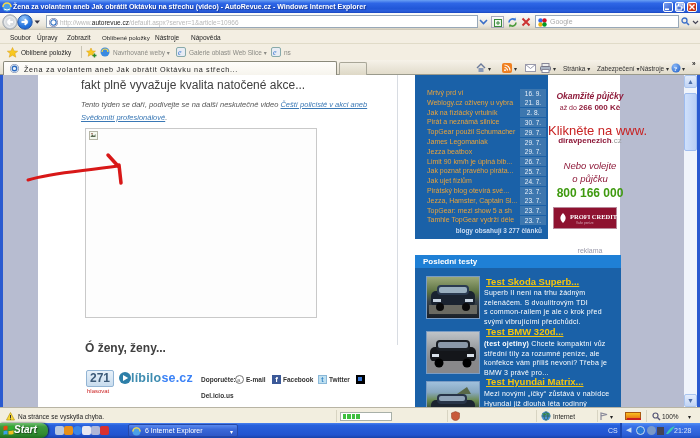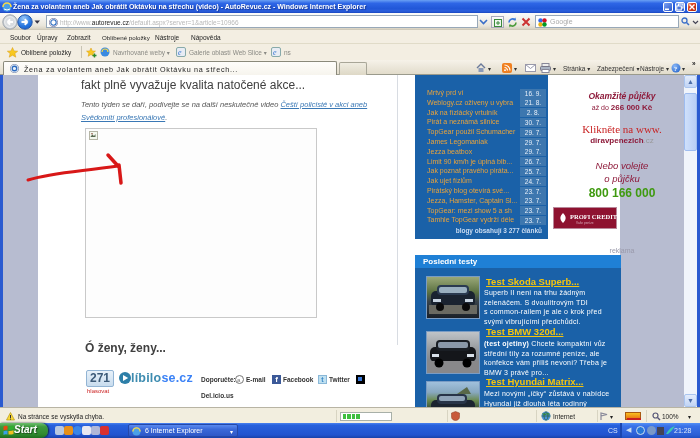--- a/index.html
+++ b/index.html
@@ -50,21 +50,21 @@
 #votebox{position:absolute;left:86px;top:295px;width:28px;height:17px;background:linear-gradient(180deg,#e8f1f9,#c8dcee);border:1px solid #92b4d4;border-radius:2px;box-sizing:border-box;text-align:center;font-size:12px;font-weight:bold;color:#3c5a78;line-height:15px;}
 .share{font-size:6.5px;font-weight:bold;color:#333;white-space:nowrap;}
 
 #blogs{position:absolute;left:415px;top:0;width:133px;height:164px;background:#1a61a8;}
 #blogs .hdr{position:absolute;left:0;top:0;width:133px;height:14px;background:#0d4c94;}
 #blogs .hdr .t{position:absolute;left:9px;top:-2.5px;font-size:16px;font-weight:bold;color:#d4e2f2;letter-spacing:0.2px;}
 .brow{position:absolute;left:12px;font-size:7px;color:#e8a33c;white-space:nowrap;}
 .bdate{position:absolute;left:105px;width:26px;height:9px;background:#3d77af;color:#e8f0fa;font-size:6.5px;text-align:center;line-height:9px;}
 #blogfoot{position:absolute;left:0px;top:152px;width:127px;text-align:right;font-size:6.5px;font-weight:bold;color:#c8daf0;}
 
-.adt{position:absolute;left:580px;width:84px;text-align:center;white-space:nowrap;}
+.adt{position:absolute;left:548px;width:84px;text-align:center;white-space:nowrap;}
 #proficredit{position:absolute;left:553px;top:132px;width:64px;height:22px;background:#8e1230;border:1px solid #b8889a;box-sizing:border-box;}
 
 #testyhdr{position:absolute;left:415px;top:180px;width:206px;height:13px;background:#1f80d6;}
 #testyhdr span{position:absolute;left:8px;top:2px;font-size:8px;font-weight:bold;color:#fff;}
 #testy{position:absolute;left:415px;top:193px;width:206px;height:139px;background:#1a61a8;overflow:hidden;}
 .car{position:absolute;left:11px;width:54px;height:43px;border:1px solid #7a9cc4;box-sizing:border-box;}
 .ttitle{position:absolute;left:71px;font-size:9.5px;font-weight:bold;color:#f5c50f;text-decoration:underline;white-space:nowrap;}
 .tbody{position:absolute;left:69px;font-size:7px;letter-spacing:0.25px;color:#fff;line-height:9.7px;white-space:nowrap;}
 .tbody b{color:#fff;}
 
@@ -324,21 +324,21 @@
       <div class="bdate" style="top: 121.3px;">23. 7.</div>
       <div class="brow" style="top: 131.6px;">TopGear: mezi show 5 a sh</div>
       <div class="bdate" style="top: 131.1px;">23. 7.</div>
       <div class="brow" style="top: 141.4px;">Tamhle TopGear vydrží déle</div>
       <div class="bdate" style="top: 140.9px;">23. 7.</div>
       <div id="blogfoot">blogy obsahují 3 277 článků</div>
     </div>
 
   <div class="adt" style="top:16px;font-size:8.5px;font-style:italic;color:#8e1a3a;font-weight:bold;">Okamžité půjčky</div>
   <div class="adt" style="top:28px;font-size:7px;color:#8e1a3a;">až do <b style="font-size:8px;">266 000 Kč</b></div>
-  <div class="adt" style="top:48px;font-size:11px;color:#c82222;font-family:Liberation Serif, serif;">Klikněte na www.</div>
+  <div class="adt" style="top:48px;font-size:13px;color:#c82222;">Klikněte na www.</div>
   <div class="adt" style="top:61px;font-size:8px;color:#8e1a3a;"><b>diravpenezich</b><span style="color:#999;">.cz</span></div>
   <div class="adt" style="top:85px;font-size:9.5px;font-style:italic;color:#8e1a3a;">Nebo volejte</div>
   <div class="adt" style="top:98px;font-size:9.5px;font-style:italic;color:#8e1a3a;">o půjčku</div>
   <div class="adt" style="top:111px;font-size:12px;font-weight:bold;color:#3f9a10;">800 166 000</div>
   <div id="proficredit">
     <svg class="abs" style="left:4px;top:5px" width="10" height="11" viewBox="0 0 10 11">
         <path d="M5 0 C8 3 9 6 5 10 C1 6 2 3 5 0 z" fill="#fff"></path>
       </svg>
     <div class="abs" style="left:16px;top:5px;font-size:6.5px;font-weight:bold;color:#fff;font-family:'Liberation Serif',serif;white-space:nowrap;">PROFI CREDIT</div>
     <div class="abs" style="left:22px;top:13px;font-size:4px;color:#d8a8b8;transform:scale(0.8);transform-origin:0 0;white-space:nowrap;">Vaše peníze</div>

